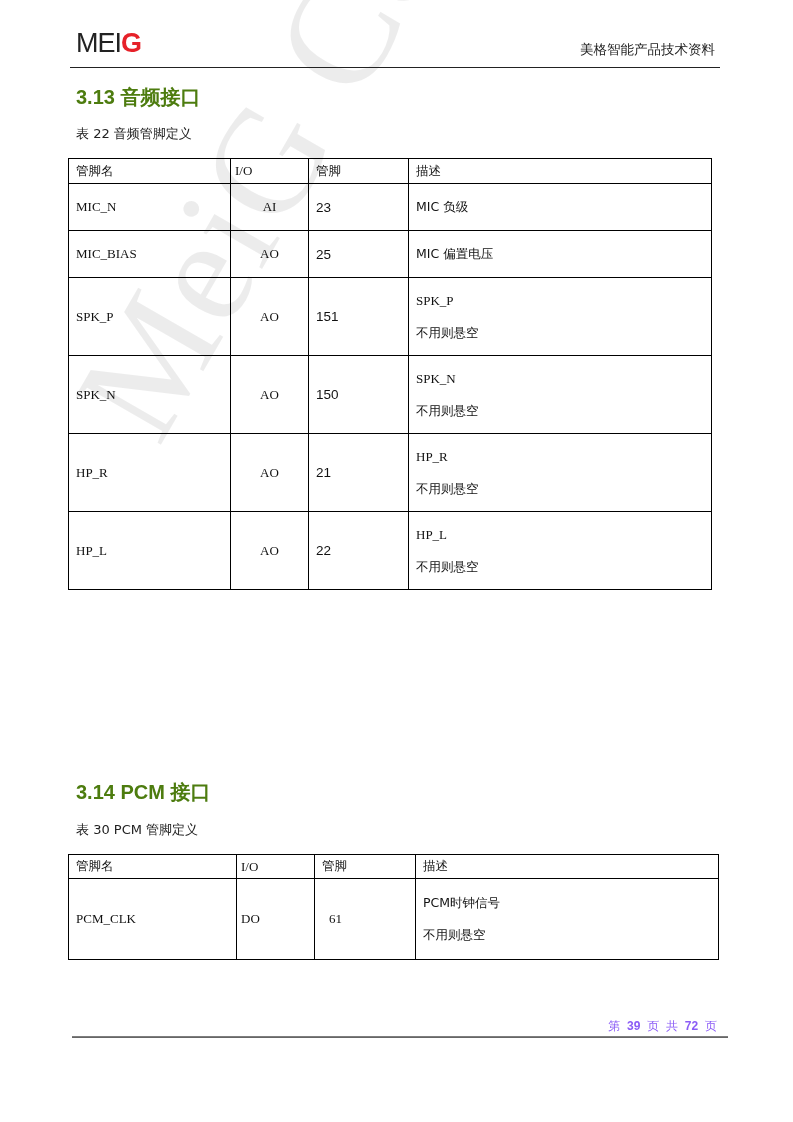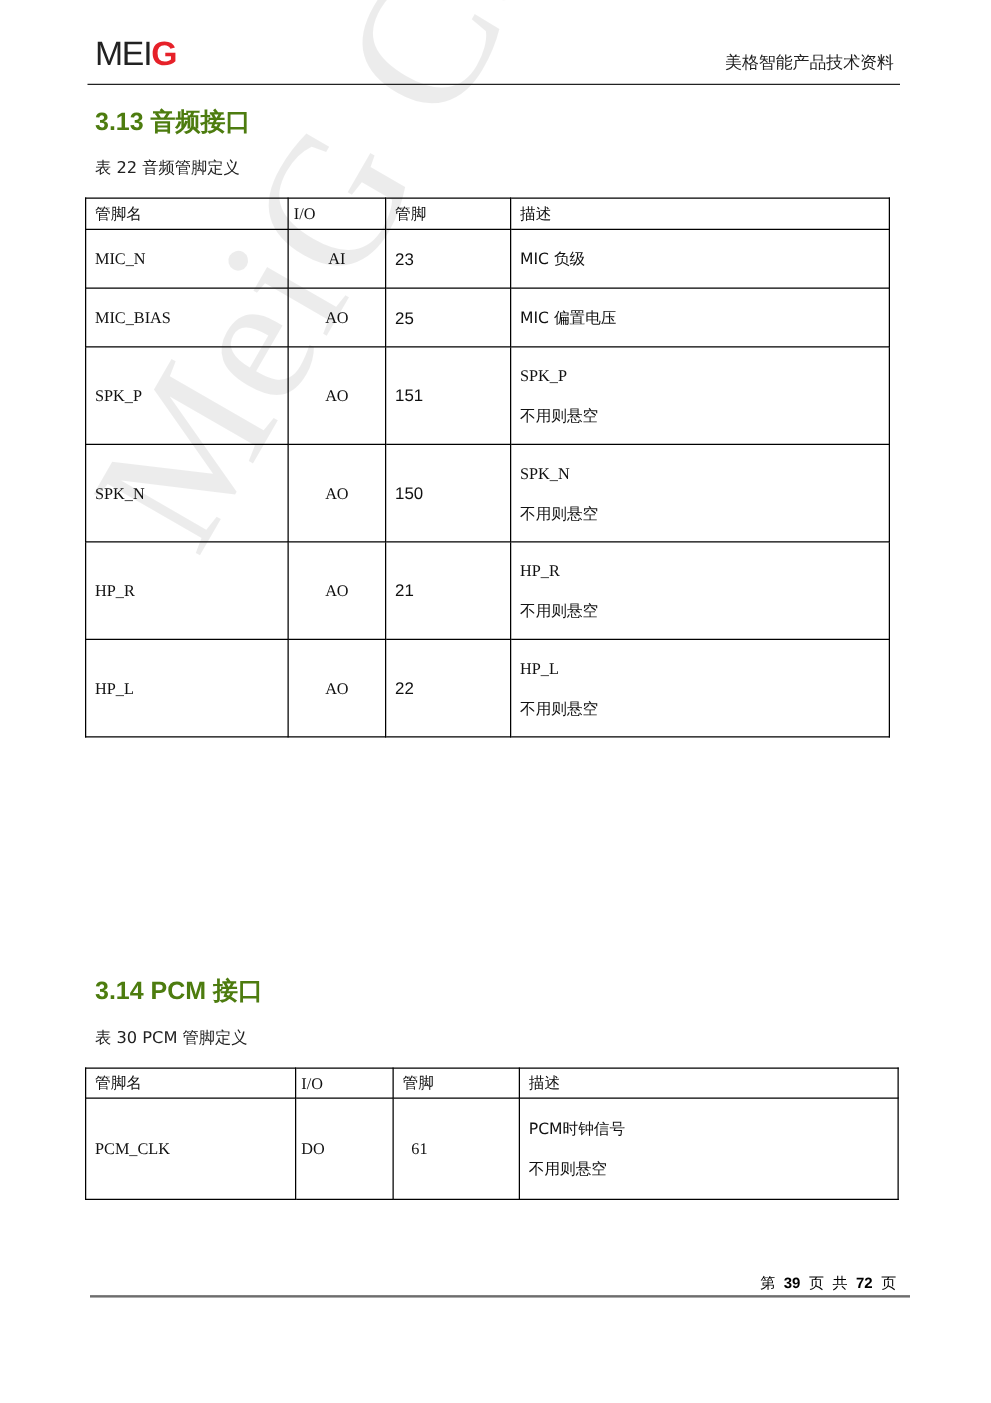--- a/index.html
+++ b/index.html
@@ -29,21 +29,21 @@
   table.pins .cjk { font-family: "DejaVu Sans", sans-serif; font-size: 12.5px; margin-top: 40px; }
   table.pins .desc-line { display: block; line-height: 16px; }
   table.pins .desc-line + .desc-line { margin-top: 16px; }
 
   .watermark { position: absolute; left: 40px; top: 380px; width: 900px;
                font-family: "Liberation Serif", serif; font-size: 150px; color: rgba(0,0,0,0.075);
                transform: rotate(-60deg); transform-origin: left top; white-space: nowrap;
                pointer-events: none; letter-spacing: 2px; }
 
   .page-num { position: absolute; right: 76px; top: 1018px; font-family: "DejaVu Sans", sans-serif;
-              font-size: 12px; color: #000000; word-spacing: 3px; }
+              font-size: 12px; color: #8b5cf6; word-spacing: 3px; }
   .page-num b { font-family: "Liberation Sans", sans-serif; font-weight: 700; }
   .footer-rule { position: absolute; left: 72px; width: 656px; top: 1036px; height: 2px;
                  background: linear-gradient(#8a8a8a, #5a5a5a); }
 </style>
 </head>
 <body>
 
 <div class="watermark">MeiG Confidential</div>
 
 <div class="logo"><span>MEI</span><span class="g">G</span></div>

